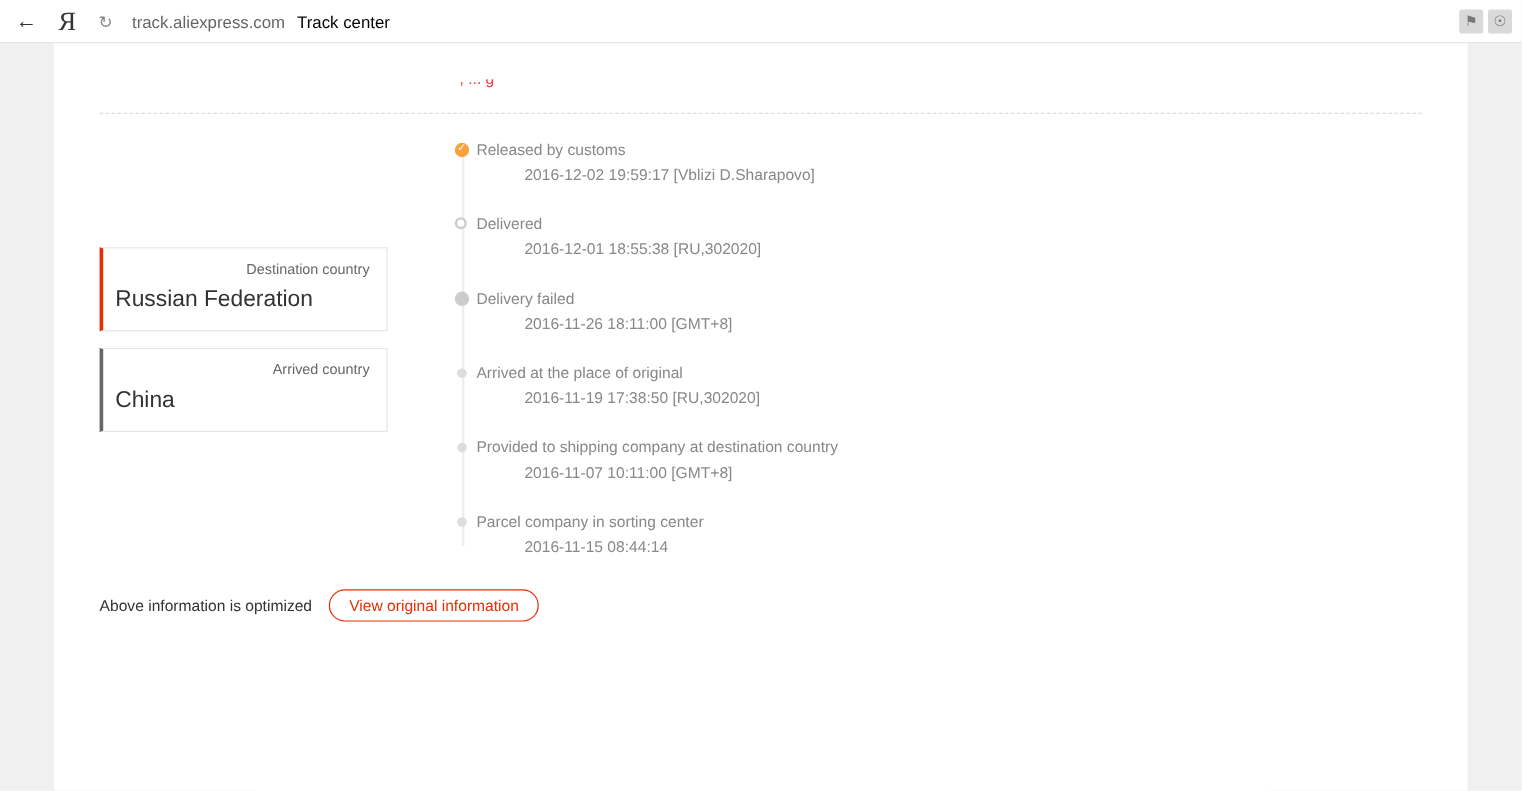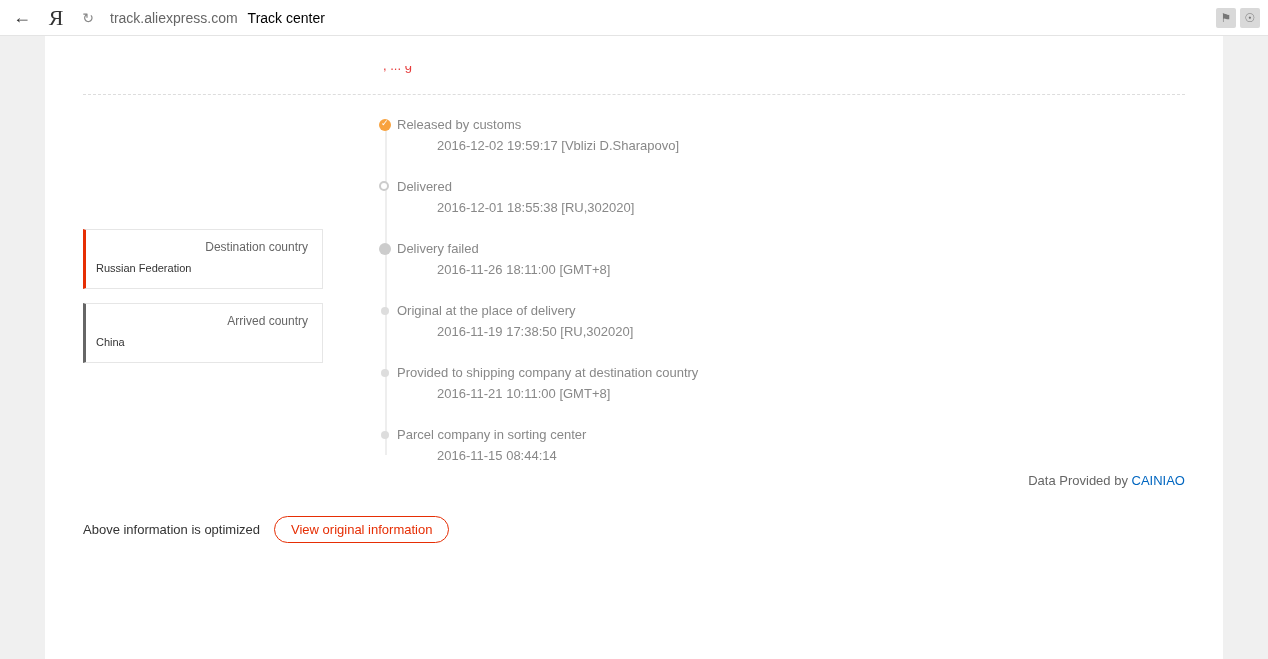--- a/index.html
+++ b/index.html
@@ -53,21 +53,21 @@
   .left-col { width: 240px; }
   .country-card {
     border: 1px solid #e6e6e6;
     border-left: 3px solid transparent;
     padding: 10px 14px 14px 10px;
     margin-bottom: 14px;
   }
   .country-card.dest { border-left-color: #e62e04; }
   .country-card.orig { border-left-color: #666; }
   .country-card .label { text-align: right; color: #666; font-size: 12px; margin-bottom: 8px; }
-  .country-card .value { font-size: 11px; color: #333; }
+  .country-card .value { font-size: 19px; color: #333; }
 
   
   .right-col { flex: 1; padding-left: 56px; position: relative; }
   .timeline { position: relative; padding-left: 18px; }
   .timeline::before {
     content: "";
     position: absolute;
     left: 6px;
     top: 8px;
     bottom: 8px;
@@ -170,37 +170,34 @@
             <div class="tl-title">Delivered</div>
             <div class="tl-time">2016-12-01 18:55:38 [RU,302020]</div>
           </div>
           <div class="tl-item">
             <div class="tl-dot"></div>
             <div class="tl-title">Delivery failed</div>
             <div class="tl-time">2016-11-26 18:11:00 [GMT+8]</div>
           </div>
           <div class="tl-item">
             <div class="tl-dot small"></div>
-            <div class="tl-title">Original at the place of delivery</div>
+            <div class="tl-title">Arrived at the place of original</div>
             <div class="tl-time">2016-11-19 17:38:50 [RU,302020]</div>
           </div>
           <div class="tl-item">
             <div class="tl-dot small"></div>
             <div class="tl-title">Provided to shipping company at destination country</div>
-            <div class="tl-time">2016-11-21 10:11:00 [GMT+8]</div>
+            <div class="tl-time">2016-11-07 10:11:00 [GMT+8]</div>
           </div>
           <div class="tl-item">
             <div class="tl-dot small"></div>
             <div class="tl-title">Parcel company in sorting center</div>
             <div class="tl-time">2016-11-15 08:44:14</div>
           </div>
         </div>
-      <div class="provided">
-        <span>Data Provided by </span><a href="#">CAINIAO</a>
-      </div>
     </div>
   </div>
 
   <div class="footer-row">
     <span class="txt">Above information is optimized</span>
     <button class="view-orig-btn">View original information</button>
   </div>
 </div>
 
 </body></html>

